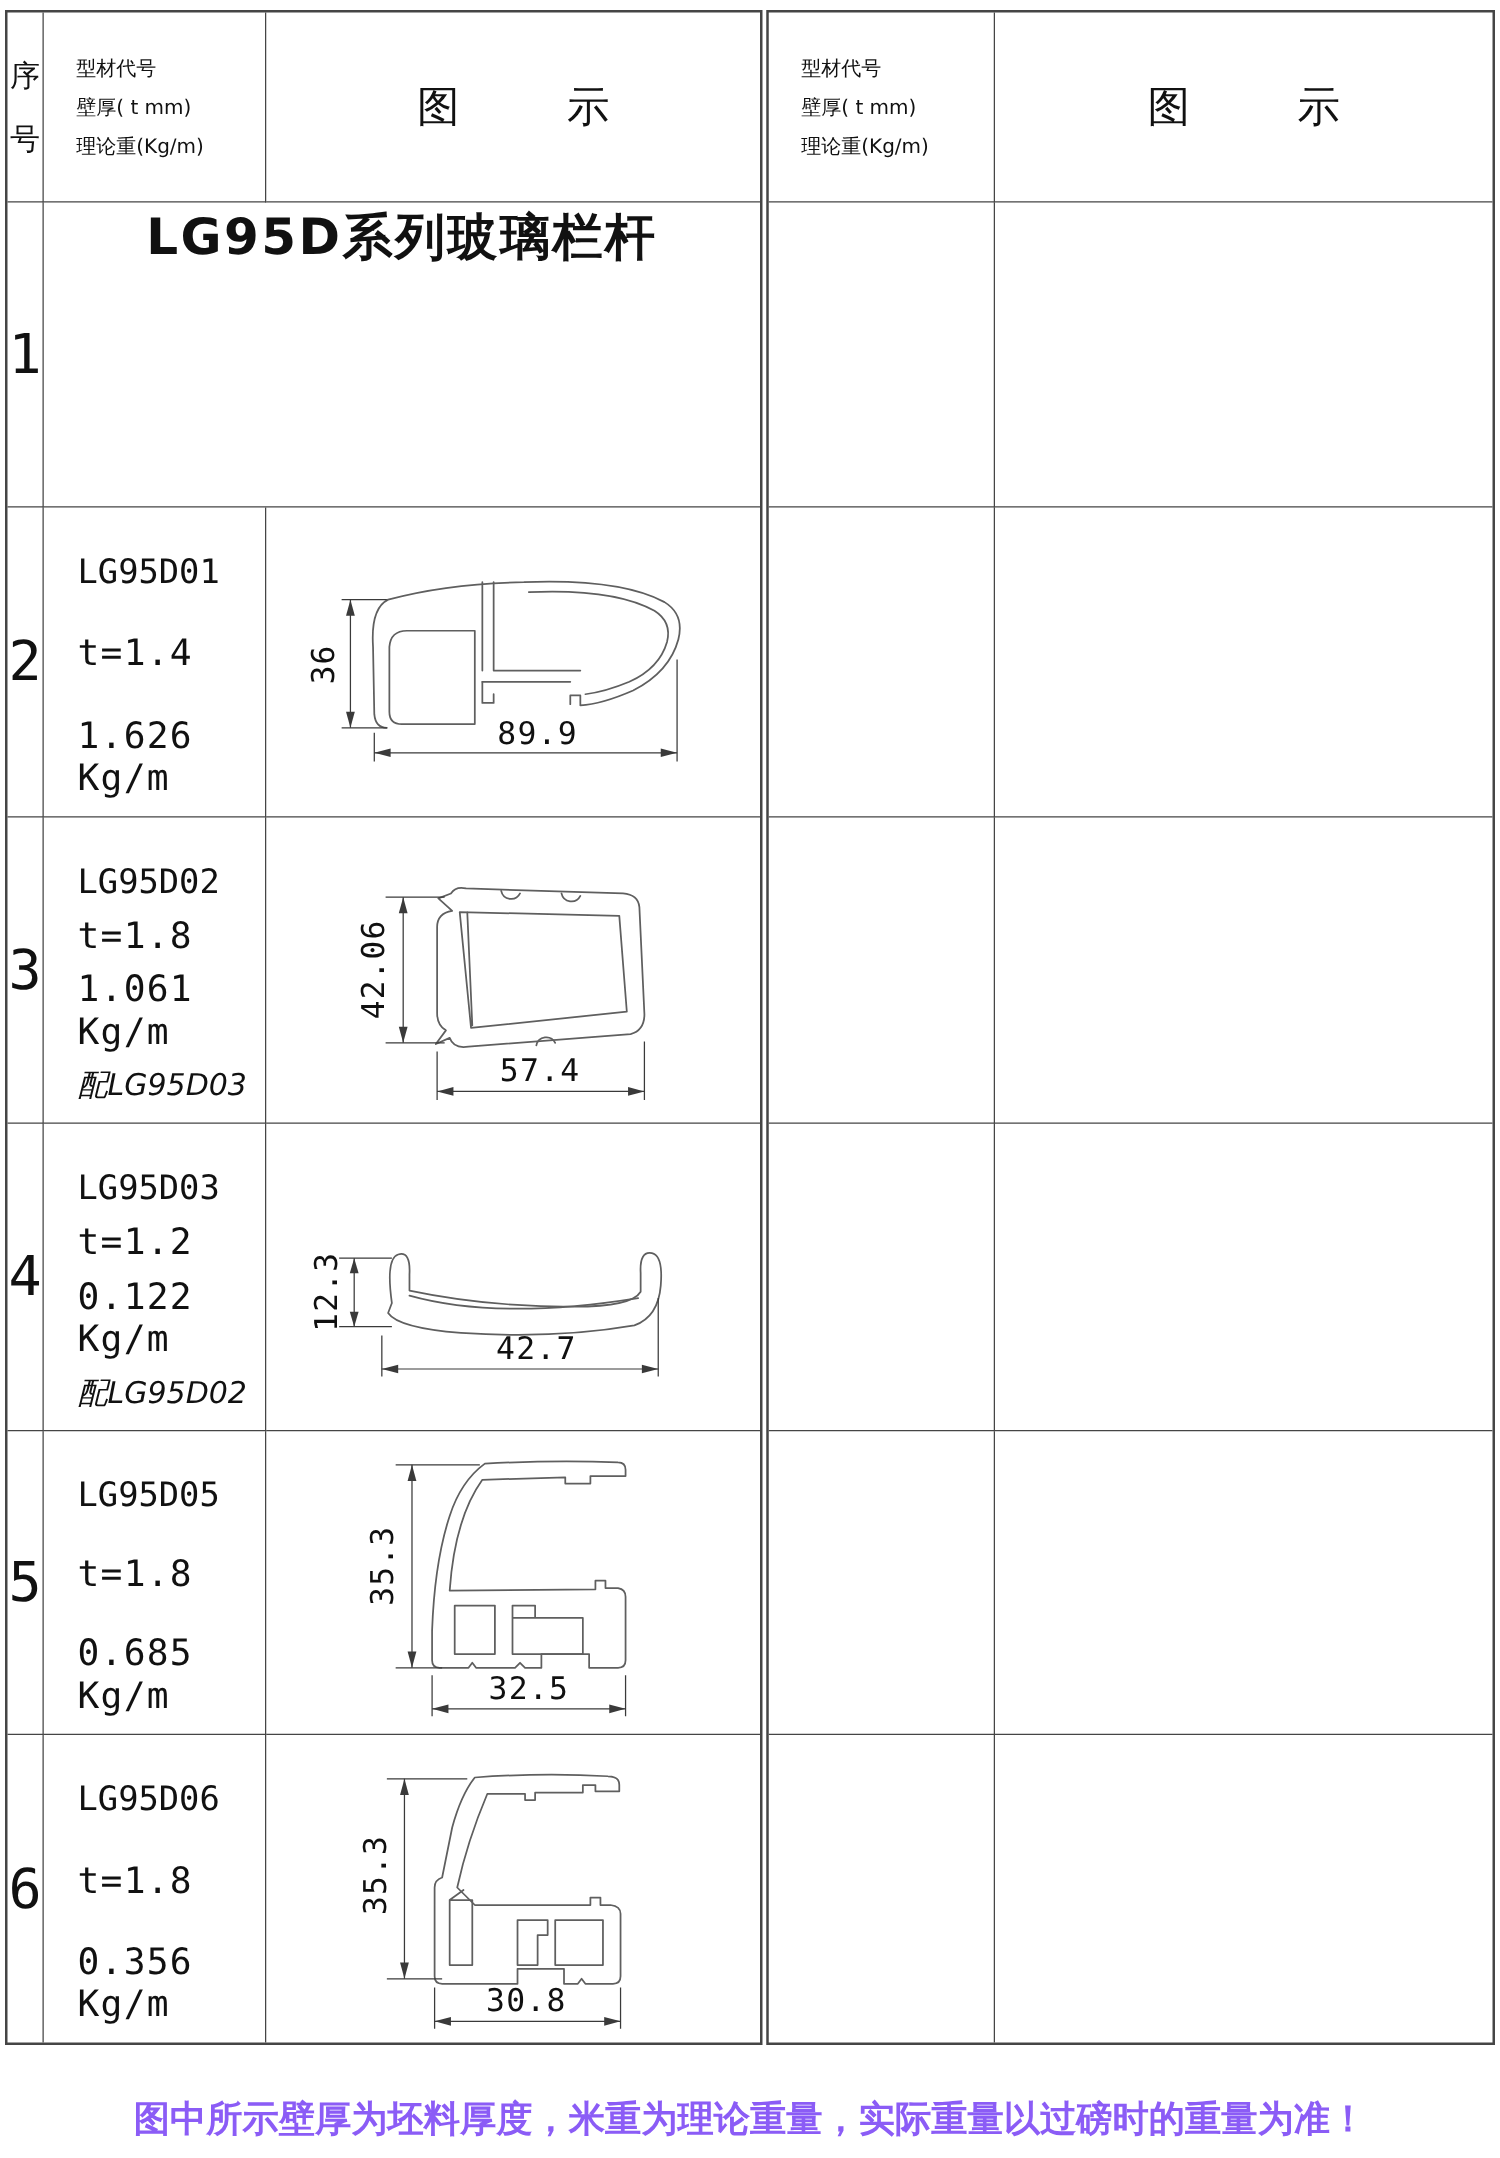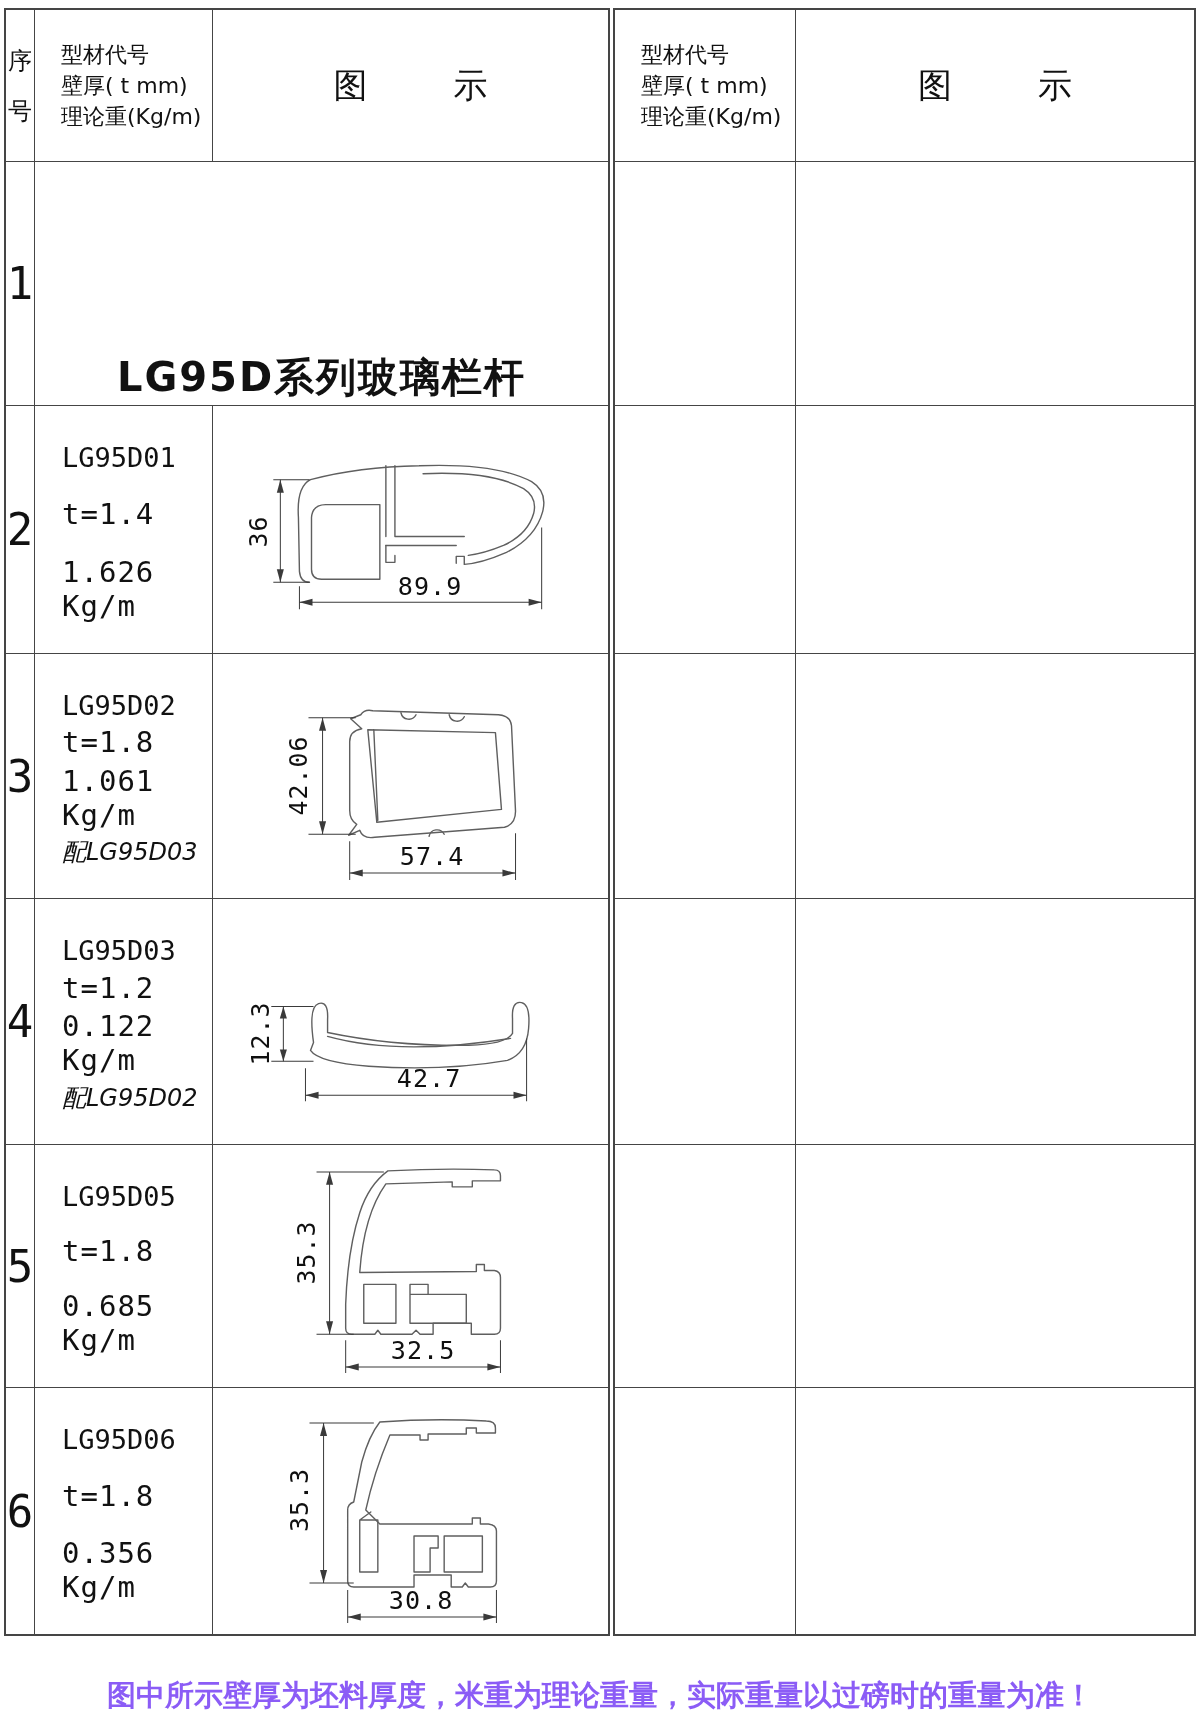--- a/index.html
+++ b/index.html
@@ -9,28 +9,28 @@
        grid-template-rows:152px 244px 248px 245px 246px 243px 246px;}
   .tbl-left{left:4px;width:602px;grid-template-columns:29px 178px 1fr;}
   .tbl-right{left:613px;width:579px;grid-template-columns:181px 1fr;}
   .cell{border-right:1.5px solid #454545;border-bottom:1.5px solid #454545;position:relative;
         box-sizing:border-box;}
   .lastcol{border-right:none;}
   .lastrow{border-bottom:none;}
   .serial-head{display:flex;flex-direction:column;align-items:center;justify-content:center;
         gap:18px;font-size:24px;}
   .spec-head{display:flex;flex-direction:column;justify-content:center;align-items:flex-start;
-        padding-left:26px;font-size:22px;line-height:31px;}
+        padding-left:26px;font-size:16px;line-height:31px;}
   .diagram-head{display:flex;align-items:center;justify-content:center;gap:86px;font-size:34px;}
   .serial-cell{display:flex;align-items:center;justify-content:center;
         font-family:"DejaVu Sans Mono",monospace;font-size:44px;font-weight:300;}
-  .title-cell{grid-column:2/4;display:flex;align-items:flex-end;justify-content:center;
+  .title-cell{grid-column:2/4;display:flex;align-items:flex-start;justify-content:center;
         font-size:40px;font-weight:700;letter-spacing:2px;}
   .spec-cell{display:flex;flex-direction:column;align-items:flex-start;justify-content:space-between;
-        padding:36px 0 30px 27px;box-sizing:border-box;}
+        padding:36px 0 14px 27px;box-sizing:border-box;}
   .code{font-family:"DejaVu Sans Mono",monospace;font-size:27px;}
   .thick,.weight{font-family:"DejaVu Sans Mono",monospace;font-size:29px;letter-spacing:1px;}
   .pair{font-size:24px;font-style:italic;}
   .diagram-cell svg{position:absolute;left:0;top:0;width:100%;height:100%;}
   .p{fill:none;stroke:#5f5f5f;stroke-width:1.4;stroke-linejoin:round;stroke-linecap:round;}
   .d{fill:none;stroke:#3a3a3a;stroke-width:1;}
   .ar{fill:#3a3a3a;stroke:none;}
   .dim{font-family:"DejaVu Sans Mono",monospace;font-size:25px;fill:#101010;letter-spacing:1px;}
   .footer{position:absolute;left:0;top:1676px;width:100%;text-align:center;
         font-size:29px;font-weight:600;color:#8b5cf6;}

